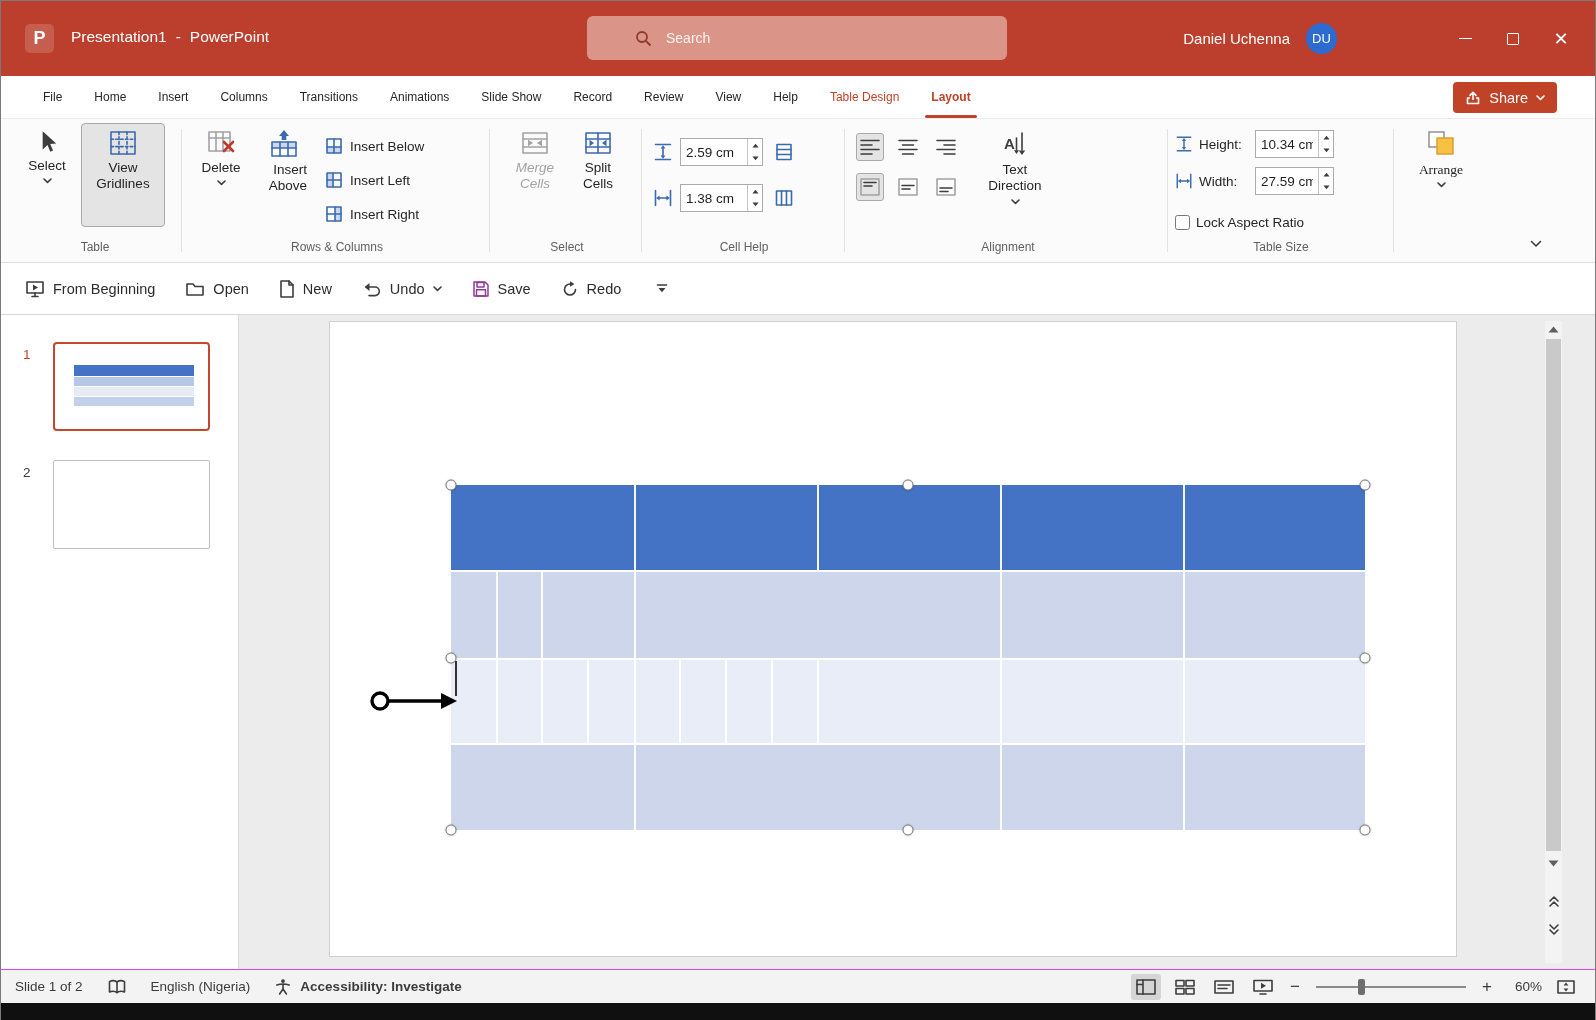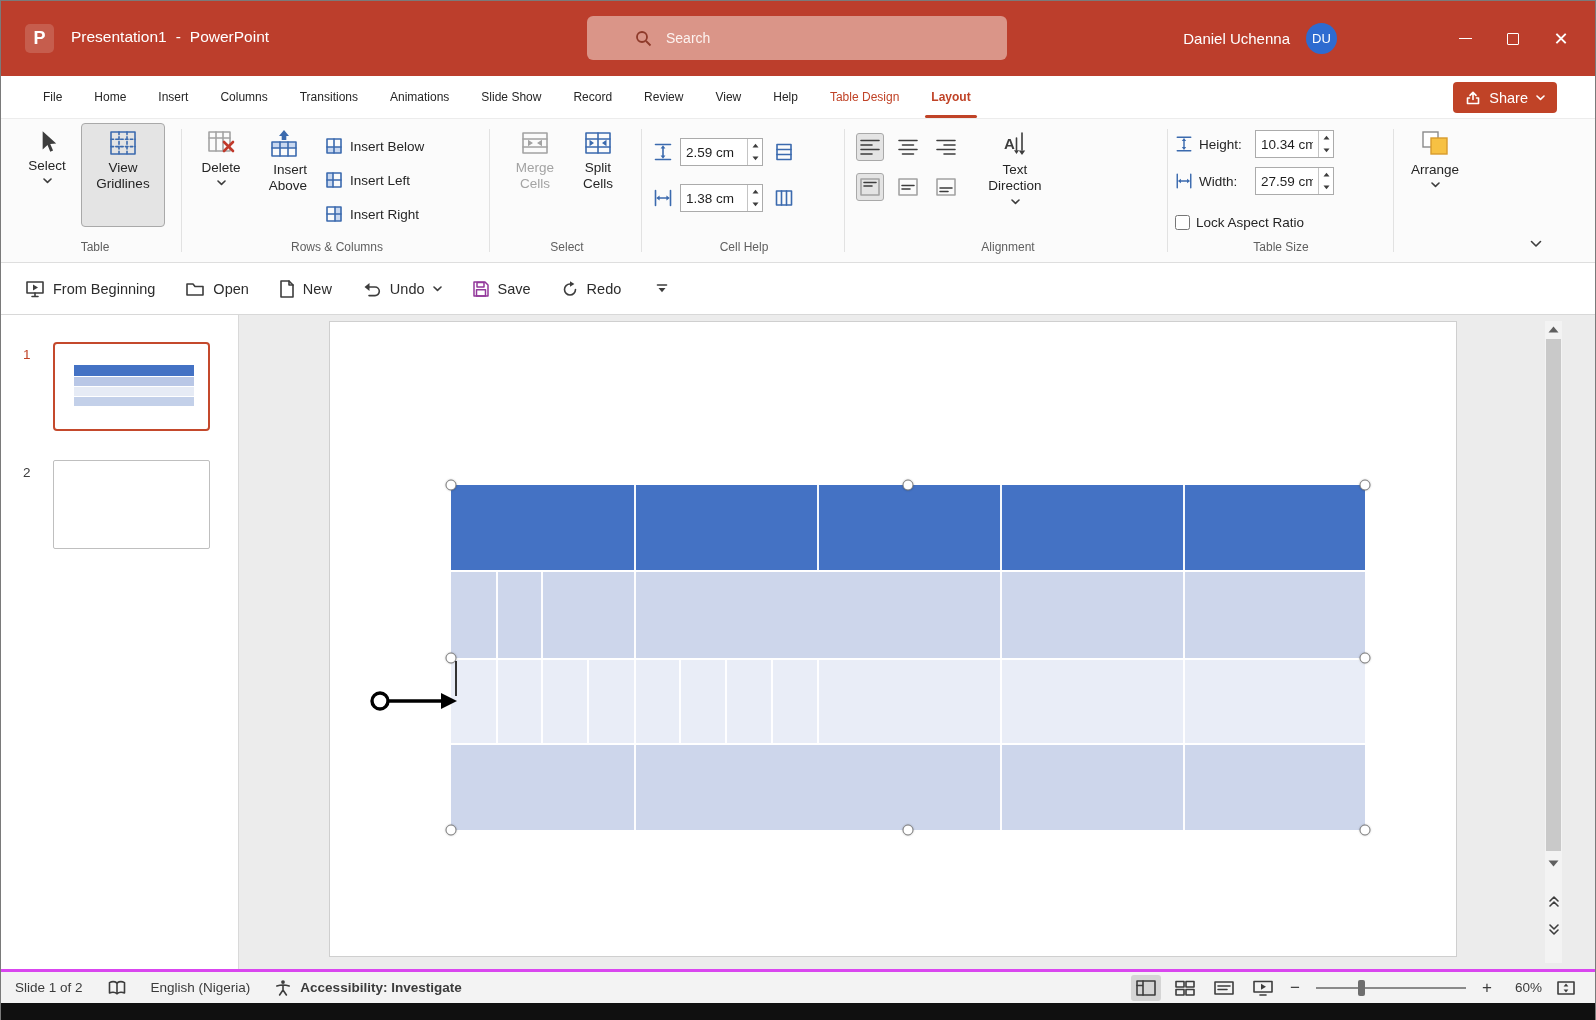--- a/index.html
+++ b/index.html
@@ -52,21 +52,21 @@
   
   .ribbon { position:absolute; top:118px; left:0; right:0; height:144px; background:#FBFBFB; border-bottom:1px solid #DEDEDE; }
   .rgroup { position:absolute; top:4px; height:136px; }
   .glabel { position:absolute; bottom:5px; left:0; right:0; text-align:center; font-size:12px; color:#5f5f5f; white-space:nowrap; }
   .gsep { position:absolute; top:10px; bottom:10px; width:1px; background:#E2E2E2; }
   .gbody { display:flex; align-items:flex-start; height:108px; }
   .rbtn { display:flex; flex-direction:column; align-items:center; gap:3px; padding:5px 4px; border-radius:4px;
           font-size:13.5px; color:#252525; text-align:center; line-height:1.22; cursor:pointer; border:1px solid transparent; }
   .rbtn.selected { background:#E4E4E4; border:1px solid #A9A9A9; }
   .rbtn .lbl { display:block; }
-  .rbtn.disabled { color:#A3A3A3; cursor:default; }
+  .rbtn.disabled { color:#A3A3A3; cursor:default;font-style:italic; }
   .rsmall { display:flex; align-items:center; gap:7px; font-size:13.5px; color:#252525; height:34px; cursor:pointer; padding:0 4px; }
   .chev { margin-top:1px; }
   .spinbox { display:flex; align-items:stretch; border:1px solid #ABABAB; background:#fff; height:28px; }
   .spinbox input { border:none; outline:none; font-size:13.5px; padding:0 5px; font-family:inherit; color:#1f1f1f; background:#fff; }
   .spincol { width:15px; display:flex; flex-direction:column; border-left:1px solid #C4C4C4; }
   .spincol .sbtn { flex:1; display:flex; align-items:center; justify-content:center; cursor:pointer; }
   .minibtn { width:28px; height:28px; display:flex; align-items:center; justify-content:center; border-radius:3px;
              border:1px solid transparent; cursor:pointer; }
   .minibtn.selected { background:#E4E4E4; border:1px solid #A9A9A9; }
   .csrow { display:flex; align-items:center; gap:7px; height:34px; }
@@ -100,21 +100,21 @@
   .handle { position:absolute; width:11px; height:11px; border-radius:50%; background:#fff;
             border:1.6px solid #7c7c7c; transform:translate(-50%,-50%); box-shadow:0 0 2px rgba(0,0,0,.25); cursor:pointer; }
   .caret { position:absolute; left:4px; top:176px; width:2px; height:35px; background:#333; }
 
   
   .vscroll { position:absolute; right:33px; top:6px; width:17px; height:642px; background:#F3F3F3; }
   .sc-btn { position:absolute; left:0; width:17px; height:16px; display:flex; align-items:center; justify-content:center; cursor:pointer; }
   .sc-thumb { position:absolute; left:1px; width:15px; top:18px; height:512px; background:#C9C9C9; cursor:pointer; }
 
   
-  .statusbar { position:absolute; top:968px; left:0; right:0; height:34px; background:#F3F3F3; border-top:3px solid #d946ef;
+  .statusbar { position:absolute; top:968px; left:0; right:0; height:34px; background:#F3F3F3; border-top:1px solid #d946ef;
                display:flex; align-items:center; padding:0 14px; font-size:13.5px; color:#3b3b3b; }
   .st-left { display:flex; align-items:center; gap:24px; }
   .st-item { display:flex; align-items:center; gap:8px; cursor:pointer; }
   .st-right { margin-left:auto; display:flex; align-items:center; gap:9px; }
   .viewbtn { width:30px; height:26px; display:flex; align-items:center; justify-content:center; border-radius:3px; cursor:pointer; }
   .viewbtn.sel { background:#D5D5D5; }
   .zoom-slider { width:150px; height:16px; position:relative; cursor:pointer; margin:0 4px; }
   .zoom-track { position:absolute; top:7px; left:0; right:0; height:2px; background:#8a8a8a; }
   .zoom-thumb { position:absolute; top:0; left:42px; width:7px; height:16px; background:#6e6e6e; border-radius:2px; }
   .zoom-sign { font-size:17px; color:#3b3b3b; width:16px; text-align:center; cursor:pointer; }
@@ -451,21 +451,21 @@
         <div class="tsrow" style="margin-top:4px;">
           <input type="checkbox" style="width: 15px; height: 15px;">
           <span>Lock Aspect Ratio</span>
         </div>
       </div>
       <div class="glabel">Table Size</div>
     </div>
     <div class="gsep" style="left:1392px;"></div>
 
     <div class="rgroup" style="left:1400px;width:80px;">
-      <div class="gbody" style="width:100%;">
+      <div class="gbody" style="justify-content:center;width:100%;font-family:Liberation Serif, serif;">
         <div class="rbtn" style="width:68px;height:104px;">
           <svg width="32" height="30" viewBox="0 0 32 30">
             <rect x="4" y="3" width="15" height="15" fill="#fff" stroke="#8a8a8a" stroke-width="1.4"></rect>
             <rect x="12" y="9" width="16" height="16" fill="#F7C143" stroke="#D89B2D" stroke-width="1.4"></rect>
           </svg>
           <span class="lbl">Arrange</span>
           <svg class="chev" width="9" height="6" viewBox="0 0 9 6">
               <path class="sd" d="M1 1 L4.5 4.4 L8 1" stroke-width="1.3"></path>
             </svg>
         </div>

